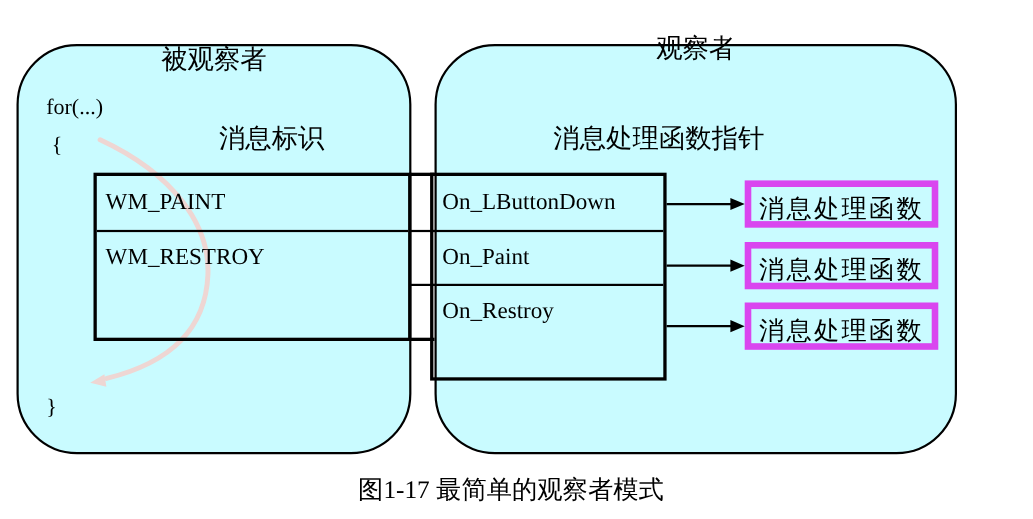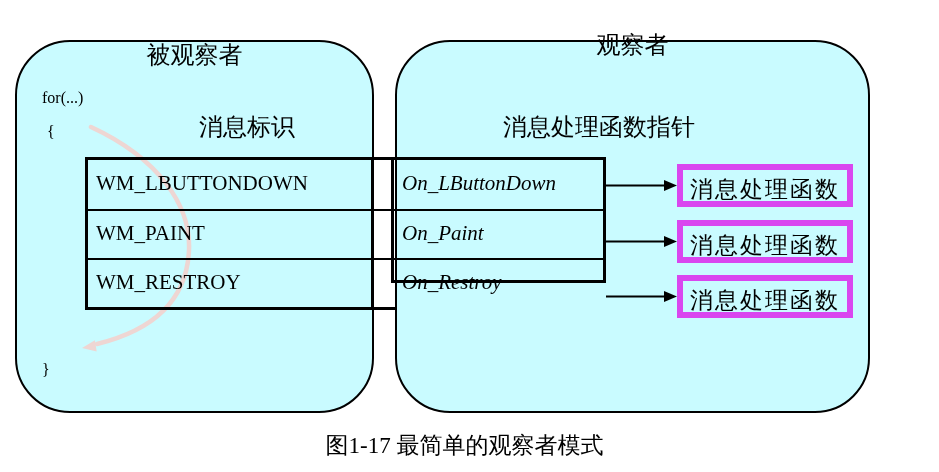--- a/index.html
+++ b/index.html
@@ -7,21 +7,21 @@
     position:relative;width:939px;height:472px;background:#ffffff;
     font-family:"Liberation Serif","DejaVu Serif",serif;color:#000;overflow:hidden;
   }
   .rounded-rect{
     position:absolute;box-sizing:border-box;
     background:#c9fbff;border:2px solid #000;border-radius:55px;
   }
   .panel-title{
     position:absolute;text-align:center;font-size:24px;line-height:26px;
   }
-  .code-text{position:absolute;font-size:16px;line-height:24px;}
+  .code-text{position:absolute;font-size:20px;line-height:24px;}
   .col-header{position:absolute;text-align:center;font-size:24px;line-height:26px;}
   .msg-table{
     position:absolute;box-sizing:border-box;border:3px solid #000;background:transparent;
   }
   .msg-row{
     box-sizing:border-box;height:49px;line-height:47px;font-size:21px;
     padding-left:8px;white-space:nowrap;overflow:hidden;
   }
   .msg-row + .msg-row{border-top:2px solid #000;line-height:45px;}
   .gap-line{position:absolute;background:#000;}
@@ -53,31 +53,30 @@
   <div class="panel-title" style="left:395px;top:32px;width:475px;">观察者</div>
 
   <div class="code-text" style="left:42px;top:86px;">for(...)</div>
   <div class="code-text" style="left:47px;top:120px;">{</div>
   <div class="code-text" style="left:42px;top:358px;">}</div>
 
   <div class="col-header" style="left:102px;top:114px;width:290px;">消息标识</div>
   <div class="col-header" style="left:454px;top:114px;width:290px;">消息处理函数指针</div>
 
   <div class="msg-table" style="left:85px;top:157px;width:289px;height:153px;">
-    <div class="msg-row">WM_LBUTTONDOWN</div>
     <div class="msg-row">WM_PAINT</div>
     <div class="msg-row">WM_RESTROY</div>
   </div>
 
   <div class="gap-line" style="left:372px;top:157px;width:23px;height:3px;"></div>
   <div class="gap-line" style="left:372px;top:209px;width:23px;height:2px;"></div>
   <div class="gap-line" style="left:372px;top:258px;width:23px;height:2px;"></div>
   <div class="gap-line" style="left:372px;top:307px;width:23px;height:3px;"></div>
 
-  <div class="msg-table" style="left:391px;top:157px;width:215px;height:126px;font-style:italic;">
+  <div class="msg-table" style="left:391px;top:157px;width:215px;height:189px;">
     <div class="msg-row">On_LButtonDown</div>
     <div class="msg-row">On_Paint</div>
     <div class="msg-row">On_Restroy</div>
   </div>
 
   <div class="handler-box" style="left:677px;top:164px;">消息处理函数</div>
   <div class="handler-box" style="left:677px;top:220px;">消息处理函数</div>
   <div class="handler-box" style="left:677px;top:275px;">消息处理函数</div>
 
   <svg class="overlay" width="939" height="472">

